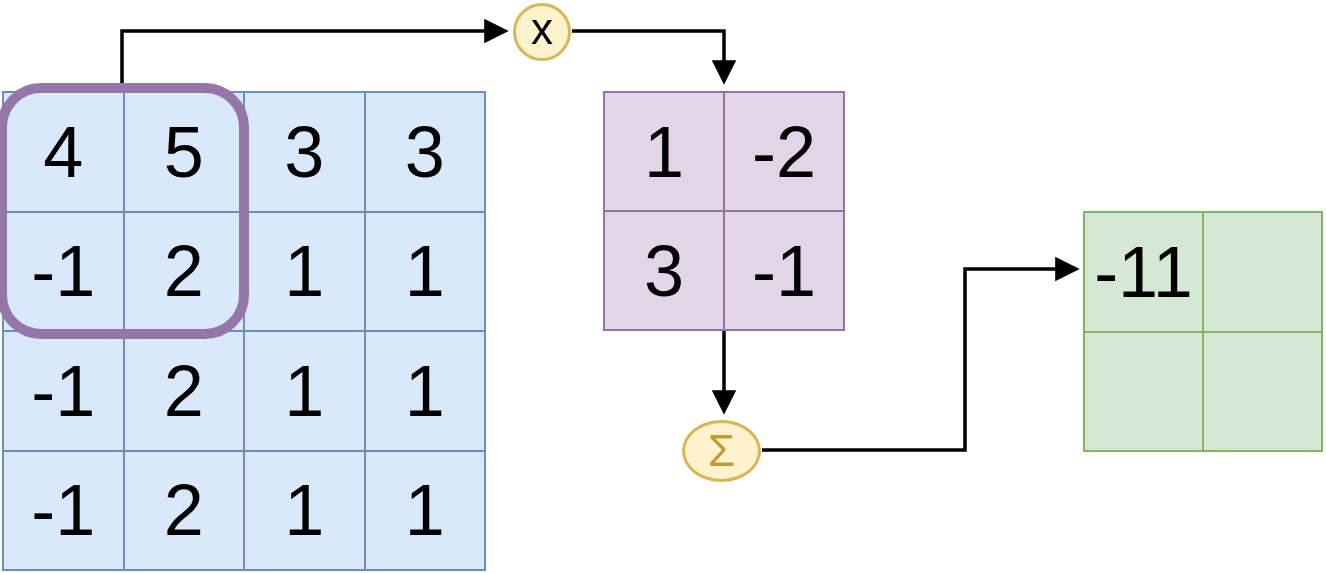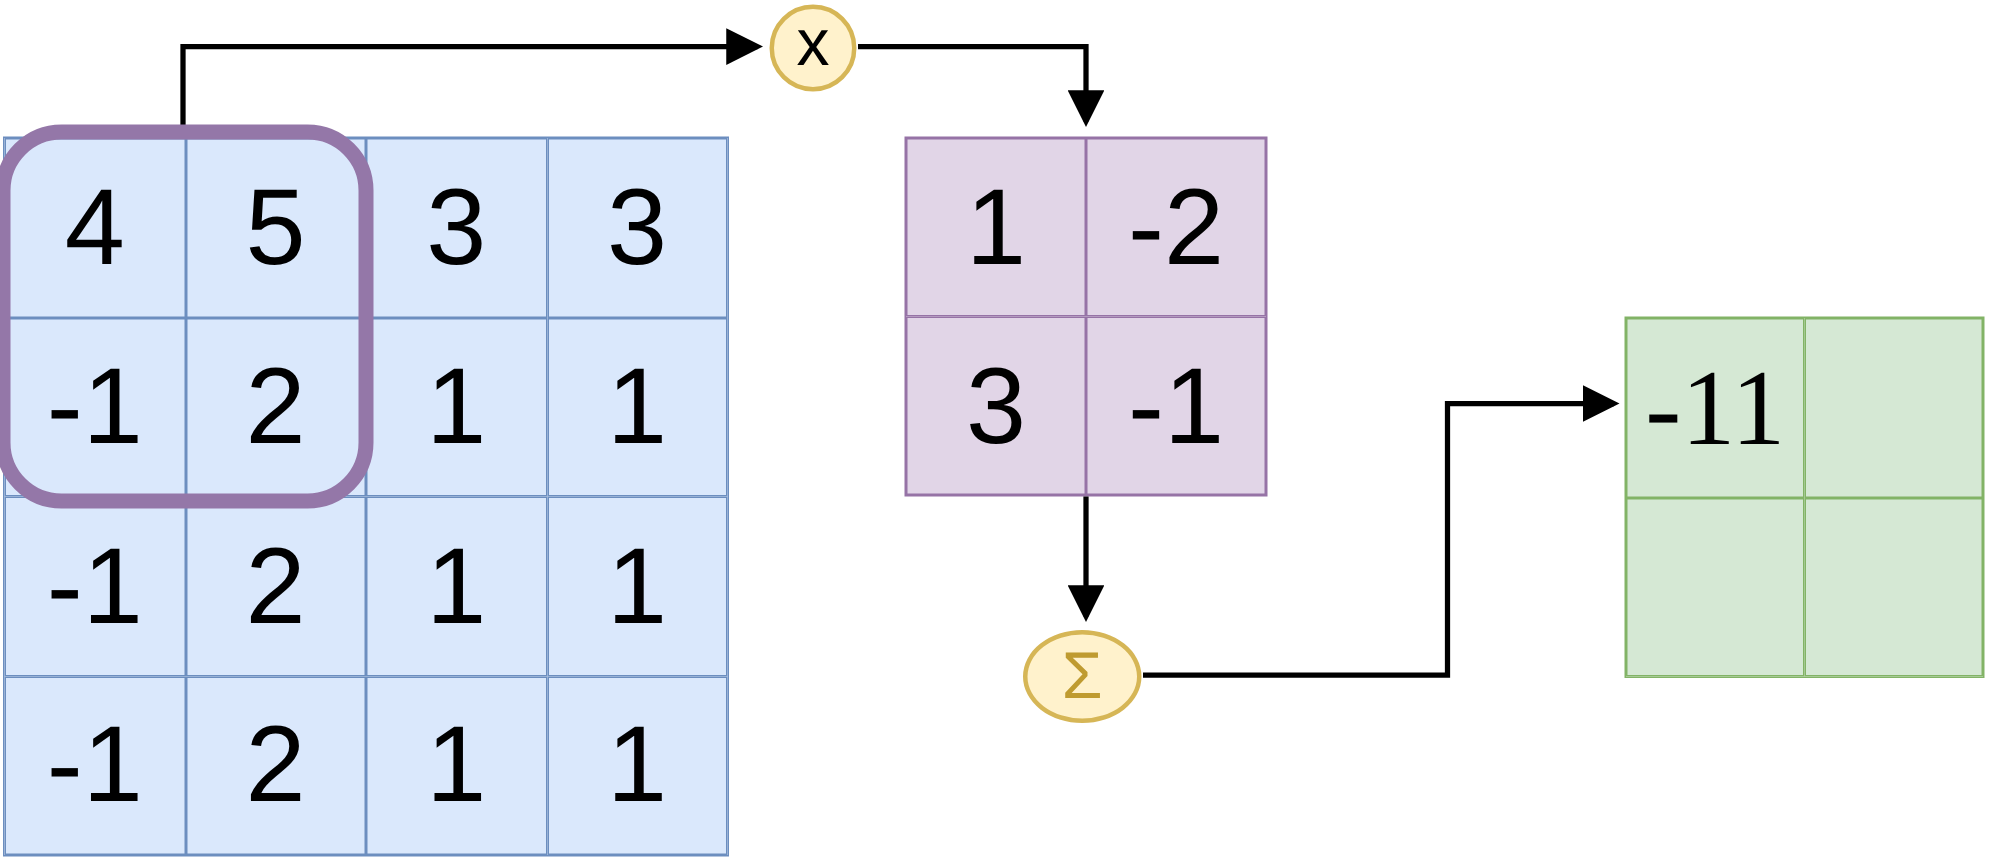--- a/index.html
+++ b/index.html
@@ -16,21 +16,21 @@
   .input-matrix .cell{background:#dae8fc;border:1px solid #6c8ebf;}
 
   .kernel-matrix{left:603px;top:91px;width:242px;height:240px;
         grid-template-columns:repeat(2,1fr);grid-template-rows:repeat(2,1fr);
         border:1.5px solid #9673a6;}
   .kernel-matrix .cell{background:#e1d5e7;border:1.5px solid #9673a6;}
 
   .output-matrix{left:1083px;top:211px;width:240px;height:241px;
         grid-template-columns:repeat(2,1fr);grid-template-rows:repeat(2,1fr);
         border:1.5px solid #82b366;}
-  .output-matrix .cell{background:#d5e8d4;border:1.5px solid #82b366;font-family:Liberation Serif, serif;}
+  .output-matrix .cell{background:#d5e8d4;border:1.5px solid #82b366;}
 
   .highlight{position:absolute;left:-3px;top:83px;width:252px;height:256px;
         border:10px solid #9477a8;border-radius:44px;box-sizing:border-box;
         background:transparent;z-index:3;}
 
   .op-node{position:absolute;display:flex;align-items:center;justify-content:center;
         background:#fff2cc;border:3px solid #d6b656;box-sizing:border-box;z-index:4;}
   .multiply-node{left:513px;top:3px;width:58px;height:58px;border-radius:50%;
         font-size:44px;color:#000;padding-bottom:6px;}
   .sum-node{left:682px;top:420px;width:79px;height:62px;border-radius:50%;

